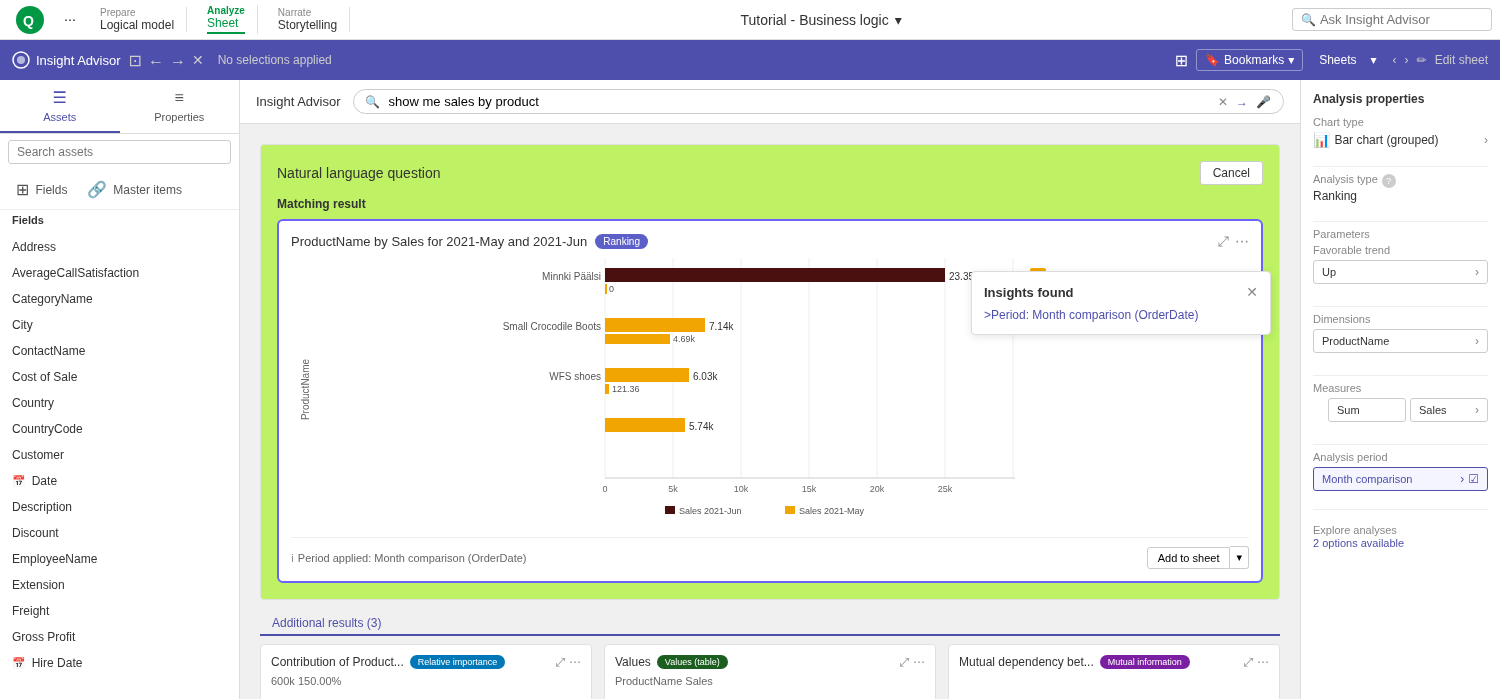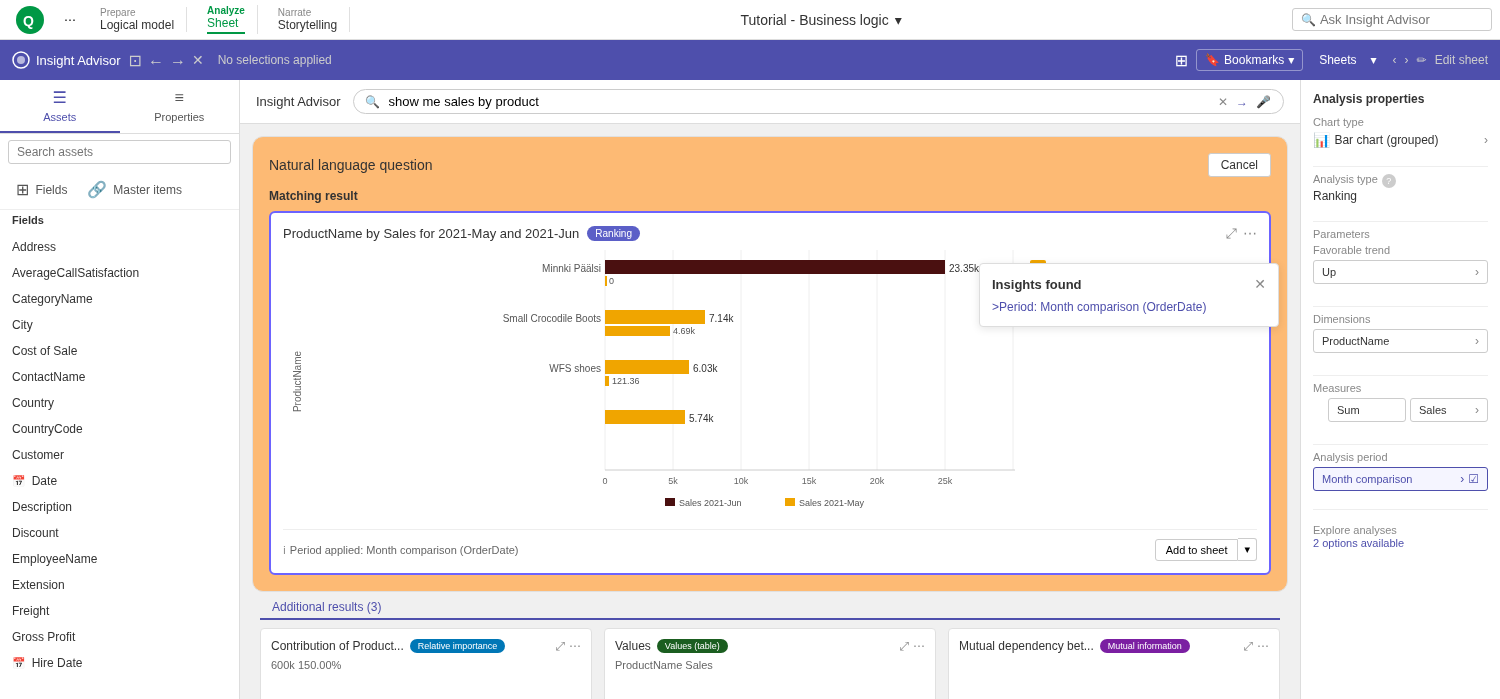--- a/index.html
+++ b/index.html
@@ -60,21 +60,21 @@
     .insight-header { display: flex; align-items: center; background: #fff; border-bottom: 1px solid #ddd; padding: 0 16px; height: 44px; gap: 12px; }
     .insight-label { font-size: 13px; font-weight: 500; color: #333; }
     .search-query-bar { flex: 1; display: flex; align-items: center; border: 1px solid #ccc; border-radius: 20px; padding: 4px 12px; gap: 8px; }
     .search-query-bar input { flex: 1; border: none; outline: none; font-size: 13px; }
     .search-icon { color: #888; }
     .clear-icon { color: #888; cursor: pointer; }
     .arrow-icon { color: #4e4fac; cursor: pointer; }
     .mic-icon { color: #888; cursor: pointer; }
 
     
-    .nlq-panel { background: #fdba74; margin: 4px; border-radius: 11px; padding: 16px; border: 1px solid #e0e0e0; }
+    .nlq-panel { background: #bef264; margin: 12px; border-radius: 4px; padding: 16px; border: 1px solid #e0e0e0; }
     .nlq-header { display: flex; align-items: center; justify-content: space-between; margin-bottom: 12px; }
     .nlq-title { font-size: 14px; color: #333; font-weight: 500; }
     .cancel-btn { border: 1px solid #ccc; background: #fff; border-radius: 3px; padding: 4px 12px; cursor: pointer; font-size: 12px; color: #333; }
 
     .matching-result-label { font-size: 12px; font-weight: 600; color: #333; margin-bottom: 8px; }
 
     
     .chart-card { border: 2px solid #6c63ff; border-radius: 6px; background: #fff; padding: 12px; position: relative; }
     .chart-header { display: flex; align-items: center; justify-content: space-between; margin-bottom: 8px; }
     .chart-title { font-size: 13px; color: #333; font-weight: 500; display: flex; align-items: center; gap: 8px; }
@@ -234,24 +234,24 @@
       <div class="field-item">
         <span>AverageCallSatisfaction</span>
       </div>
       <div class="field-item">
         <span>CategoryName</span>
       </div>
       <div class="field-item">
         <span>City</span>
       </div>
       <div class="field-item">
+        <span>ContactName</span>
+      </div>
+      <div class="field-item">
         <span>Cost of Sale</span>
-      </div>
-      <div class="field-item">
-        <span>ContactName</span>
       </div>
       <div class="field-item">
         <span>Country</span>
       </div>
       <div class="field-item">
         <span>CountryCode</span>
       </div>
       <div class="field-item">
         <span>Customer</span>
       </div>

